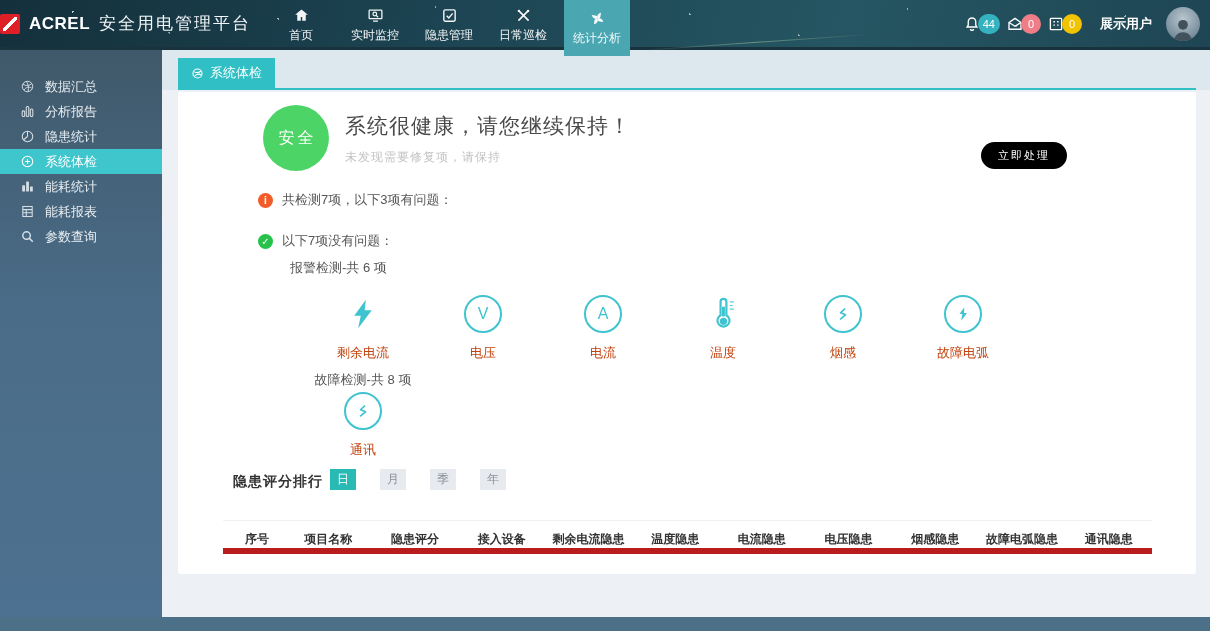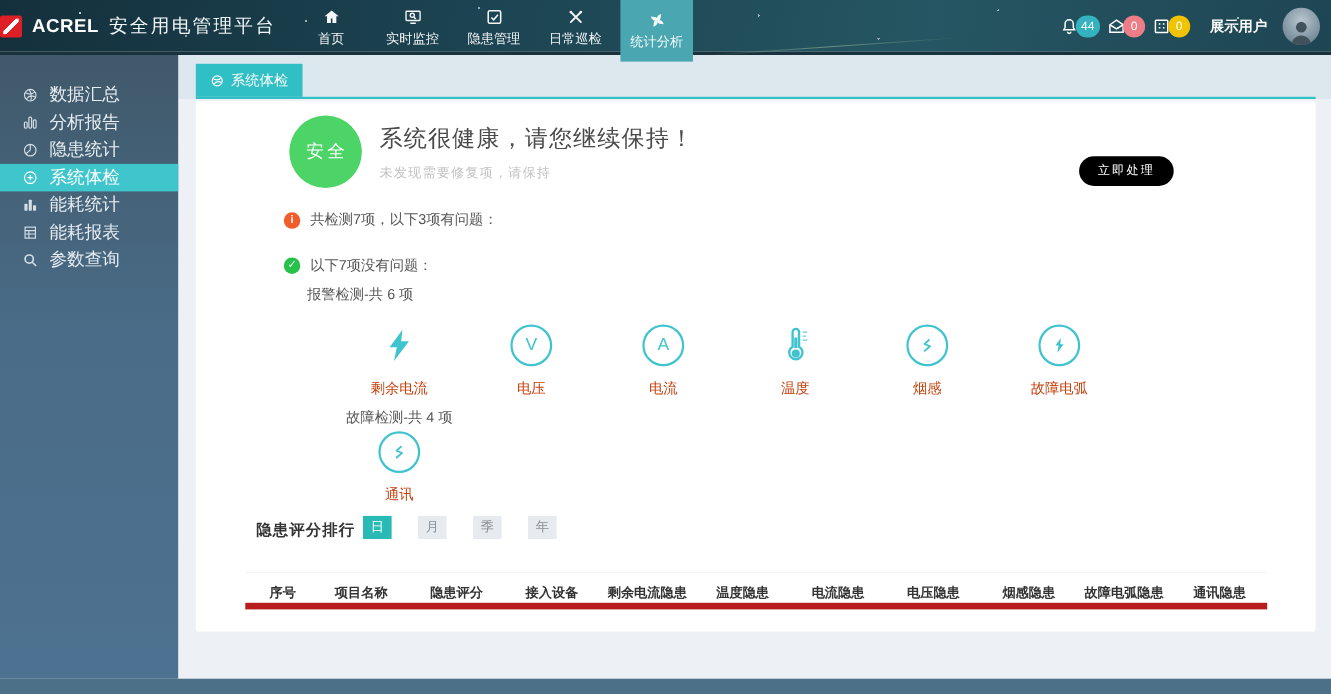--- a/index.html
+++ b/index.html
@@ -72,21 +72,21 @@
   .avatar svg { width:26px; height:26px; }
 
   
   .sidebar {
     position:absolute; left:0; top:50px; width:162px; height:567px;
     background:linear-gradient(180deg,#40596a 0%,#4a6c88 45%,#4d7190 100%);
     padding-top:24px; z-index:5;
   }
   .side-item {
     height:25px; display:flex; align-items:center; gap:10px; padding-left:20px;
-    color:#e8eef2; font-size:16px; cursor:pointer; margin-bottom:0;
+    color:#e8eef2; font-size:13px; cursor:pointer; margin-bottom:0;
   }
   .side-item svg { width:15px; height:15px; color:#d4dee5; flex:0 0 15px; }
   .side-item.active { background:#3fc5cc; color:#fff; }
   .side-item.active svg { color:#fff; }
 
   
   .main { position:absolute; left:162px; top:50px; right:0; bottom:14px; background:#edf1f5; }
   .tab-row { height:40px; background:#dde7ee; padding:0 14px 0 16px; }
   .tab-strip { height:100%; border-bottom:2px solid #2fbfc4; display:flex; align-items:flex-end; }
   .tab {
@@ -110,21 +110,21 @@
   .hero-sub { margin-top:9px; font-size:12px; color:#c3c3c3; letter-spacing:1px; }
   .action-btn {
     position:absolute; left:803px; top:36px; height:27px; line-height:27px; padding:0 17px;
     background:#000000; color:#fff; border:none; border-radius:14px; font-size:11px;
     letter-spacing:2px; cursor:pointer; font-family:inherit;margin-top:14px;
   }
 
   .status-line { position:absolute; display:flex; align-items:center; gap:9px; font-size:13px; color:#555; }
   .line-issues { left:80px; top:99px; }
   .line-ok { left:80px; top:140px; }
-  .line-alarm { position:absolute; left:101px; top:167px; font-size:13px; color:#555; }
+  .line-alarm { position:absolute; left:112px; top:167px; font-size:13px; color:#555; }
   .dot-ic { width:15px; height:15px; border-radius:50%; color:#fff; font-size:10px; font-weight:bold;
     display:flex; align-items:center; justify-content:center; flex:0 0 15px; }
   .dot-orange { background:#f25c2a; }
   .dot-green { background:#27c24c; }
 
   .items-row { position:absolute; left:125px; display:flex; }
   .items-row1 { top:200px; }
   .items-row2 { top:297px; }
   .check-col { width:120px; display:flex; flex-direction:column; align-items:center; }
   .check-icon { height:44px; display:flex; align-items:center; justify-content:center; color:#3fc3cf; }
@@ -331,21 +331,21 @@
     <div class="line-alarm">报警检测-共 6 项</div>
 
     <div class="items-row items-row1">
       <div class="check-col">
         <div class="check-icon">
           <svg class="bolt-svg" viewBox="0 0 24 24" fill="currentColor">
               <path d="M14 2 5.8 13.2h4.6L8.6 22l9.6-12.6h-5z"></path>
             </svg>
         </div>
         <div class="check-label">剩余电流</div>
-        <div class="col-extra">故障检测-共 4 项</div>
+        <div class="col-extra">故障检测-共 8 项</div>
       </div>
       <div class="check-col">
         <div class="check-icon">
           <span class="circle-badge">
               <span>V</span>
             </span>
         </div>
         <div class="check-label">电压</div>
       </div>
       <div class="check-col">

